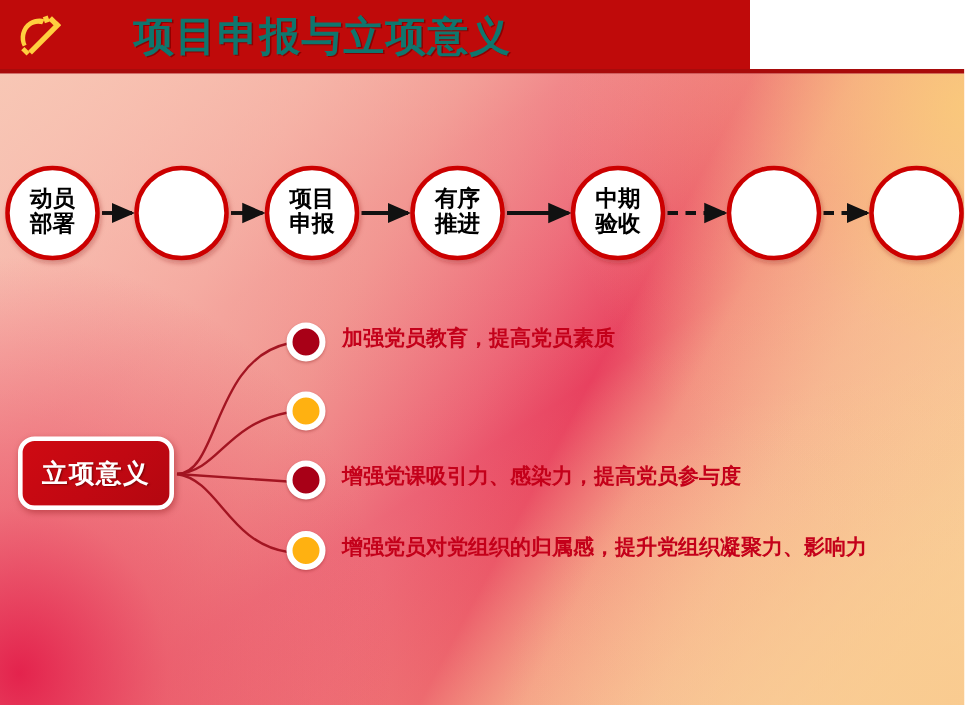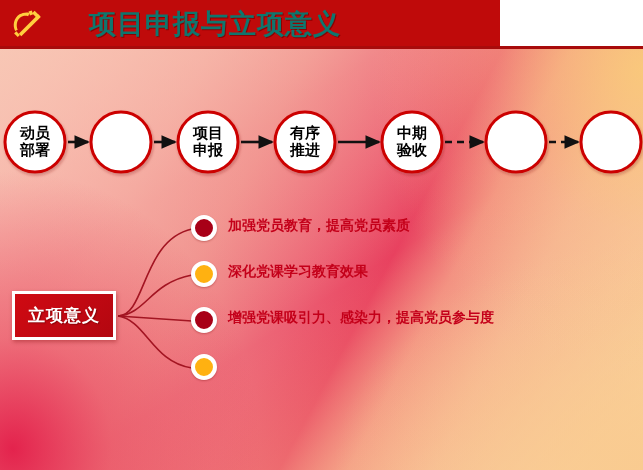--- a/index.html
+++ b/index.html
@@ -143,21 +143,21 @@
   .node-label span { display: block; }
 
   
   #meaning-box {
     position: absolute;
     left: 12px;
     top: 291px;
     width: 104px;
     height: 49px;
     border: 3px solid #ffffff;
-    border-radius: 0;
+    border-radius: 11px;
     background: linear-gradient(135deg, #cf0a12 0%, #c10812 55%, #b30710 100%);
     box-shadow: 1px 2px 4px rgba(120,0,0,0.35);
     z-index: 4;
     box-sizing: border-box;
   }
   #meaning-box-label {
     position: absolute;
     left: 0;
     top: 0;
     right: 0;
@@ -282,23 +282,23 @@
   <div id="meaning-box">
     <div id="meaning-box-label">立项意义</div>
   </div>
 
   <div class="bullet-item" style="left:191px; top:215px;">
     <span class="bullet-dot" style="background:#a80017;"></span>
     <span class="bullet-text">加强党员教育，提高党员素质</span>
   </div>
   <div class="bullet-item" style="left:191px; top:261px;">
     <span class="bullet-dot" style="background:#ffb111;"></span>
-    <span class="bullet-text">深化党课学习教育效果</span>
   </div>
   <div class="bullet-item" style="left:191px; top:307px;">
     <span class="bullet-dot" style="background:#a80017;"></span>
     <span class="bullet-text">增强党课吸引力、感染力，提高党员参与度</span>
   </div>
   <div class="bullet-item" style="left:191px; top:354px;">
     <span class="bullet-dot" style="background:#ffb111;"></span>
+    <span class="bullet-text">增强党员对党组织的归属感，提升党组织凝聚力、影响力</span>
   </div>
 
 </div>
 
 </body></html>

